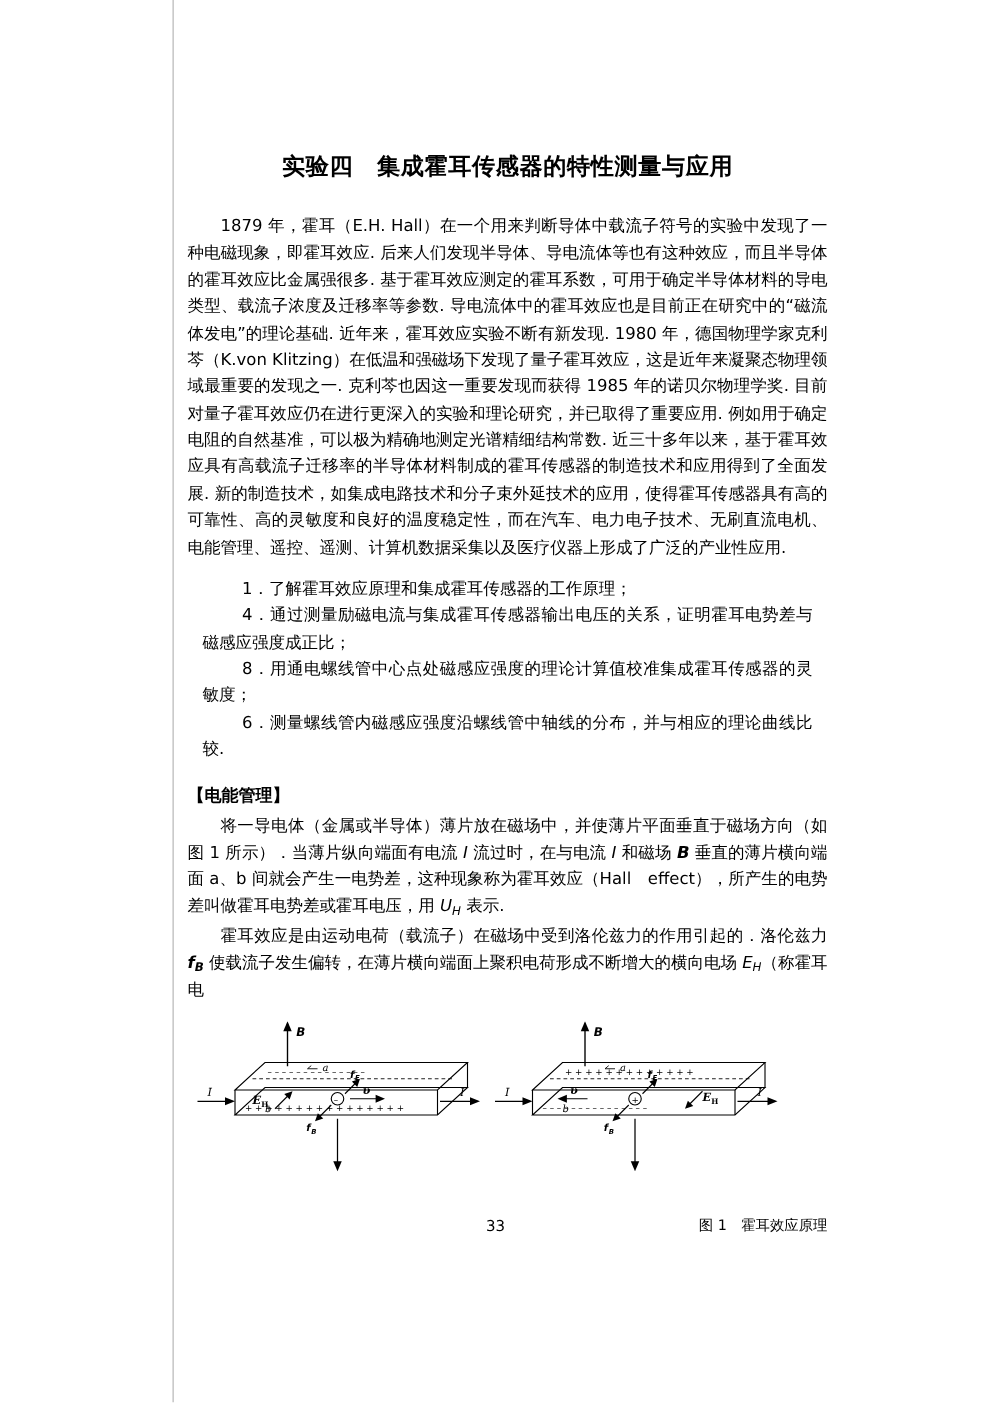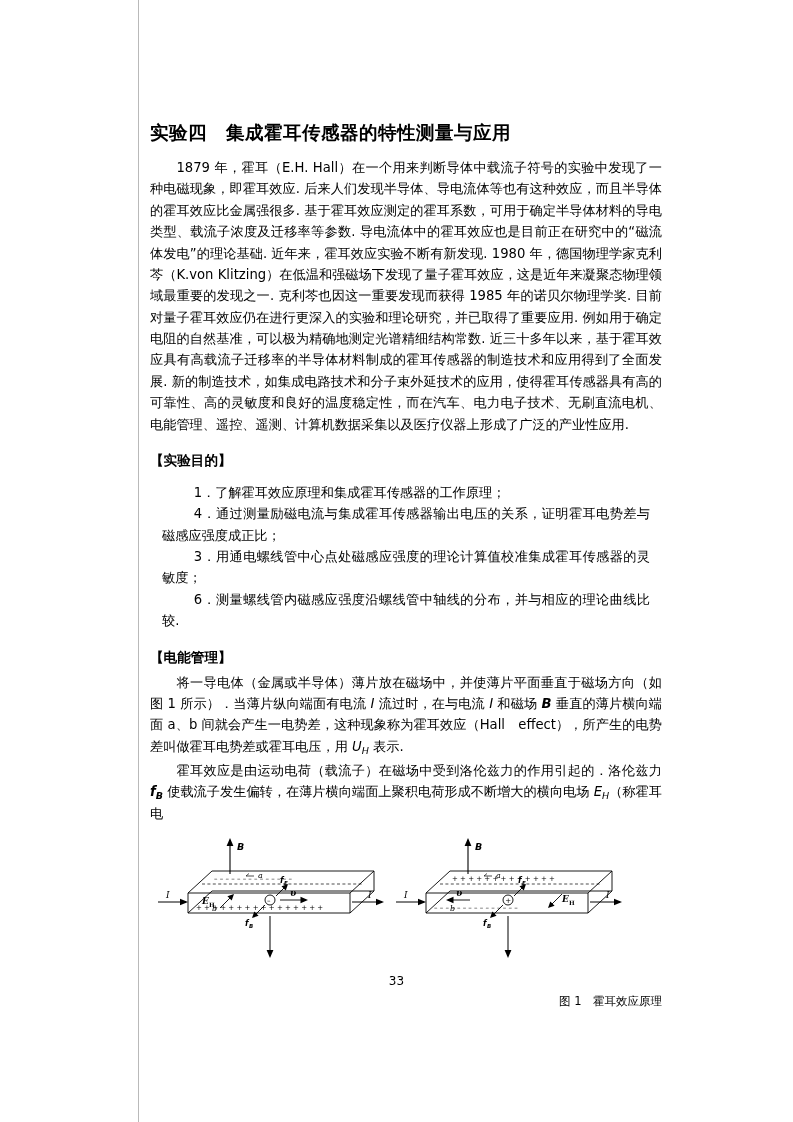--- a/index.html
+++ b/index.html
@@ -32,22 +32,22 @@
   .content {
     position: absolute;
     left: 150px;
     top: 120px;
     width: 512px;
   }
   h1.title {
     font-family: "DejaVu Sans", "Liberation Sans", sans-serif;
     font-size: 18.5px;
     font-weight: bold;
-    text-align: left;
-    margin: 0 0 12px 0;
+    text-align: center;
+    margin: 0 0 26px 0;
     letter-spacing: 0.5px;
   }
   p.para {
     font-size: 13.2px;
     line-height: 1.62;
     margin: 0 0 2px 0;
     text-align: justify;
     text-justify: inter-ideograph;
     text-indent: 2em;
   }
@@ -105,25 +105,24 @@
 
 <div class="page">
   <div class="left-rule"></div>
 
   <div class="content">
 
     <h1 class="title">实验四　集成霍耳传感器的特性测量与应用</h1>
 
     <p class="para">1879 年，霍耳（E.H. Hall）在一个用来判断导体中载流子符号的实验中发现了一种电磁现象，即霍耳效应. 后来人们发现半导体、导电流体等也有这种效应，而且半导体的霍耳效应比金属强很多. 基于霍耳效应测定的霍耳系数，可用于确定半导体材料的导电类型、载流子浓度及迁移率等参数. 导电流体中的霍耳效应也是目前正在研究中的“磁流体发电”的理论基础. 近年来，霍耳效应实验不断有新发现. 1980 年，德国物理学家克利芩（K.von Klitzing）在低温和强磁场下发现了量子霍耳效应，这是近年来凝聚态物理领域最重要的发现之一. 克利芩也因这一重要发现而获得 1985 年的诺贝尔物理学奖. 目前对量子霍耳效应仍在进行更深入的实验和理论研究，并已取得了重要应用. 例如用于确定电阻的自然基准，可以极为精确地测定光谱精细结构常数. 近三十多年以来，基于霍耳效应具有高载流子迁移率的半导体材料制成的霍耳传感器的制造技术和应用得到了全面发展. 新的制造技术，如集成电路技术和分子束外延技术的应用，使得霍耳传感器具有高的可靠性、高的灵敏度和良好的温度稳定性，而在汽车、电力电子技术、无刷直流电机、电能管理、遥控、遥测、计算机数据采集以及医疗仪器上形成了广泛的产业性应用.</p>
 
-    <div class="section-head">【实验目的】</div>
     <ol class="plain">
       <li>1．了解霍耳效应原理和集成霍耳传感器的工作原理；</li>
       <li>4．通过测量励磁电流与集成霍耳传感器输出电压的关系，证明霍耳电势差与磁感应强度成正比；</li>
-      <li>3．用通电螺线管中心点处磁感应强度的理论计算值校准集成霍耳传感器的灵敏度；</li>
+      <li>8．用通电螺线管中心点处磁感应强度的理论计算值校准集成霍耳传感器的灵敏度；</li>
       <li>6．测量螺线管内磁感应强度沿螺线管中轴线的分布，并与相应的理论曲线比较.</li>
     </ol>
 
     <div class="section-head">【电能管理】</div>
 
     <p class="para">将一导电体（金属或半导体）薄片放在磁场中，并使薄片平面垂直于磁场方向（如图 1 所示）．当薄片纵向端面有电流 <span class="ital">I</span> 流过时，在与电流 <span class="ital">I</span> 和磁场 <span class="bi">B</span> 垂直的薄片横向端面 a、b 间就会产生一电势差，这种现象称为霍耳效应（Hall　effect），所产生的电势差叫做霍耳电势差或霍耳电压，用 <span class="ital">U</span><span class="ital sub">H</span> 表示.</p>
 
     <p class="para">霍耳效应是由运动电荷（载流子）在磁场中受到洛伦兹力的作用引起的．洛伦兹力 <span class="bi">f</span><span class="bi sub">B</span> 使载流子发生偏转，在薄片横向端面上聚积电荷形成不断增大的横向电场 <span class="ital">E</span><span class="ital sub">H</span>（称霍耳电</p>
 
     <div class="figure-wrap">

